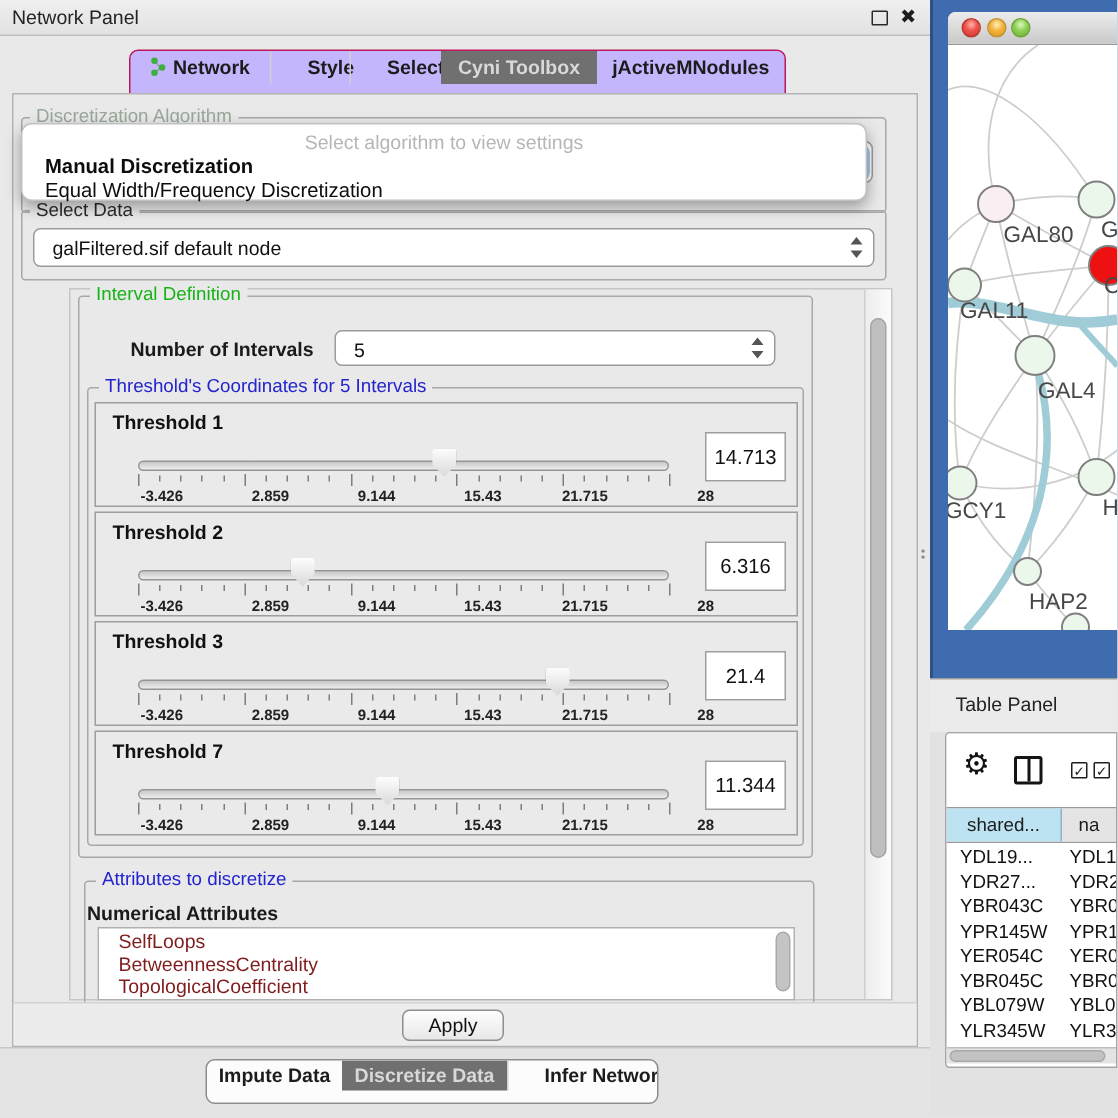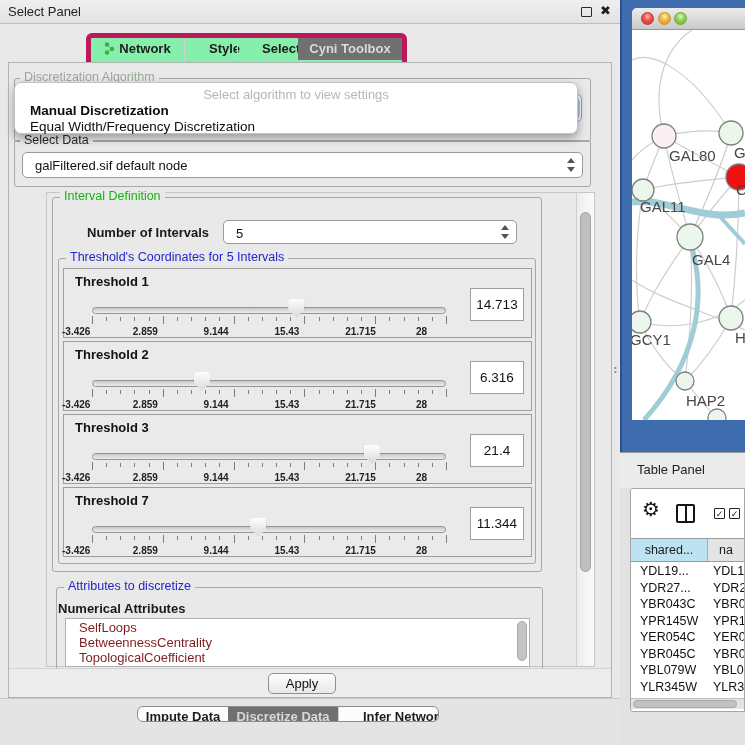--- a/index.html
+++ b/index.html
@@ -7,21 +7,21 @@
   body { font-family:"Liberation Sans","DejaVu Sans",sans-serif; background:#e2e2e2; position:relative; overflow:hidden; font-size:13px; color:#1a1a1a; }
   .abs { position:absolute; }
 
   
   .control-panel { left:0; top:0; width:620px; height:745px; background:#e9e9e9; }
   .cp-titlebar { left:0; top:0; width:620px; height:24px; background:linear-gradient(#efefef,#e2e2e2); border-bottom:1px solid #bdbdbd; }
   .cp-title { left:8px; top:4px; font-size:13px; color:#232323; }
   .float-icon { left:581px; top:7px; width:11px; height:10px; border:1.5px solid #2a2a2a; border-radius:1px; }
   .close-icon { left:600px; top:3px; font-size:13px; font-weight:bold; color:#1c1c1c; }
 
-  .tabbar { left:86px; top:33px; height:37px; display:flex; border:5px solid #be185d; border-radius:6px; background:#86efac; overflow:hidden; }
+  .tabbar { left:86px; top:33px; height:37px; display:flex; border:1px solid #be185d; border-radius:6px; background:#c4b5fd; overflow:hidden; }
   .tabseg { height:22px; line-height:22px; text-align:center; font-size:13px; color:#1c1c1c; font-weight:bold; white-space:nowrap; }
   .tabseg.sep { border-left:1px solid #d0d0d0;padding-left:24px; }
   .tabseg.sel { background:#707070; color:#d9d9d9; border-left:none; }
   .net-ic { display:inline-block; vertical-align:-2px; margin-right:4px; }
 
   .outer-panel { left:8px; top:62px; width:604px; height:636px; border:1px solid #b3b3b3; background:#e9e9e9; }
 
   .group { border:1px solid #a8a8a8; border-radius:3px; }
   .group-label { position:absolute; background:#e9e9e9; padding:0 4px; font-size:12.5px; line-height:13px; white-space:nowrap; }
   .lbl-gray-green { color:#9aa89a; }
@@ -57,34 +57,34 @@
   .coords-group { left:58px; top:258px; width:478px; height:306px; }
 
   .tbox { position:absolute; left:63px; width:469px; height:70px; border:1px solid #9e9e9e; background:#eaeaea; }
   .tbox .tlabel { position:absolute; left:11px; top:5px; font-weight:bold; font-size:13px; color:#111; }
   .slider-zone { position:absolute; left:28px; top:30px; width:354px; height:38px; }
   .track { position:absolute; left:0; top:8px; width:100%; height:7px; border:1px solid #949494; border-radius:4px; background:linear-gradient(#c7c7c7,#ededed); }
   .thumb { position:absolute; top:0; width:16px; height:19px; background:linear-gradient(#fdfdfd,#d9d9d9); clip-path:polygon(8% 0,92% 0,100% 10%,100% 55%,50% 100%,0 55%,0 10%); filter:drop-shadow(0 0 1px #808080); }
   .scale { position:absolute; left:0; top:17px; width:100%; height:22px; }
   .tick { position:absolute; top:1px; width:1px; height:4px; background:#7d7d7d; }
   .tick.major { height:8px; top:0; }
-  .scale-label { position:absolute; top:10px; width:60px; margin-left:-30px; text-align:left; font-size:10px; font-weight:bold; color:#222; }
+  .scale-label { position:absolute; top:10px; width:60px; margin-left:-30px; text-align:right; font-size:10px; font-weight:bold; color:#222; }
   .valbox { position:absolute; left:406px; top:19px; width:54px; height:33px; background:#fff; border:1px solid #9e9e9e; display:flex; align-items:center; justify-content:center; font-size:13.5px; color:#111; }
 
   .attr-group { left:56px; top:587px; width:487px; height:90px; }
   .num-attr { left:58px; top:601px; font-weight:bold; font-size:13px; }
   .attr-list { left:65px; top:618px; width:465px; height:49px; background:#fff; border:1px solid #b0b0b0; overflow:hidden; }
   .attr-item { padding:1px 0 0 13px; font-size:13px; height:15px; color:#7f1d1d; }
   .list-scroll { position:absolute; right:2px; top:2px; width:10px; height:40px; background:#c4c4c4; border:1px solid #ababab; border-radius:5px; }
 
   .apply-row { left:9px; top:668px; width:602px; height:29px; background:#ececec; border-top:1px solid #d2d2d2; }
   .apply-btn { left:268px; top:673px; width:68px; height:21px; background:linear-gradient(#fdfdfd,#e8e8e8); border:1px solid #8f8f8f; border-radius:5px; text-align:center; line-height:19px; font-size:13px; color:#111; }
 
   .bottom-strip { left:0; top:698px; width:620px; height:47px; background:#e4e4e4; border-top:1px solid #c8c8c8; }
-  .bottom-tabs { left:137px; top:706px; height:16px; display:flex; border:1px solid #8d8d8d; border-radius:6px; background:#fcfcfc; overflow:hidden; }
+  .bottom-tabs { left:137px; top:706px; height:30px; display:flex; border:1px solid #8d8d8d; border-radius:6px; background:#fcfcfc; overflow:hidden; }
   .bottom-tabs .tabseg { height:20px; line-height:20px; }
 
   .divider-handle { left:614px; top:366px; width:5px; height:9px; color:#8a8a8a; font-size:8px; line-height:4px; }
 
   
   .net-region { left:620px; top:0; width:125px; height:452px; background:#3e6cae; border-left:2px solid #2c5088; }
   .mac-window { left:632px; top:8px; width:113px; height:412px; border-radius:5px 0 0 0; overflow:hidden; background:#fff; }
   .mac-titlebar { position:absolute; left:0; top:0; width:100%; height:22px; background:linear-gradient(#ececec,#c9c9c9); border-bottom:1px solid #979797; border-radius:5px 0 0 0; }
   .light { position:absolute; top:4px; width:13px; height:13px; border-radius:50%; }
   .light.red { left:9px; background:radial-gradient(circle at 50% 32%,#ffb4ad,#ed5047 45%,#ce352b); border:1px solid #b43c33; }
@@ -110,35 +110,36 @@
   .tc2 { flex:1; padding-left:5px; font-size:12.5px; line-height:16px; color:#111; overflow:hidden; white-space:nowrap; }
   .hscroll { position:absolute; left:0; top:209px; width:100%; height:11px; background:#e3e3e3; border-top:1px solid #bdbdbd; }
   .hthumb { position:absolute; left:2px; top:1px; width:104px; height:8px; background:#c2c2c2; border:1px solid #a8a8a8; border-radius:4px; }
 </style>
 </head>
 <body>
 
 <div class="abs control-panel">
 
   <div class="abs cp-titlebar"></div>
-  <div class="abs cp-title">Select Panel</div>
+  <div class="abs cp-title">Network Panel</div>
   <div class="abs float-icon"></div>
   <div class="abs close-icon">✖</div>
 
   <div class="abs tabbar">
     <div class="tabseg" style="width:93px"><span class="net-ic"><svg width="11" height="13" viewBox="0 0 11 13">
             <line x1="3" y1="3" x2="7" y2="7" stroke="#9b9b9b"></line>
             <line x1="3" y1="11" x2="7" y2="7" stroke="#9b9b9b"></line>
             <circle cx="3" cy="2.5" r="2.2" fill="#3fae3f"></circle>
             <circle cx="3" cy="10.5" r="2.2" fill="#3fae3f"></circle>
             <circle cx="8" cy="7" r="2.2" fill="#3fae3f"></circle>
           </svg></span><span>Network</span></div>
     <div class="tabseg sep" style="width:53px">Style</div>
     <div class="tabseg sep" style="width:61px">Select</div>
     <div class="tabseg sel" style="width:104px">Cyni Toolbox</div>
+    <div class="tabseg" style="width:125px">jActiveMNodules</div>
   </div>
 
   <div class="abs outer-panel"></div>
 
   <div class="abs group" style="left:14px; top:78px; width:577px; height:64px;"></div>
   <div class="group-label lbl-gray-green" style="left:20px; top:71px;">Discretization Algorithm</div>
 
   <div class="abs combo focus-combo">
     <span class="focus-step">
       <span class="stepper" style="right:5px;">

